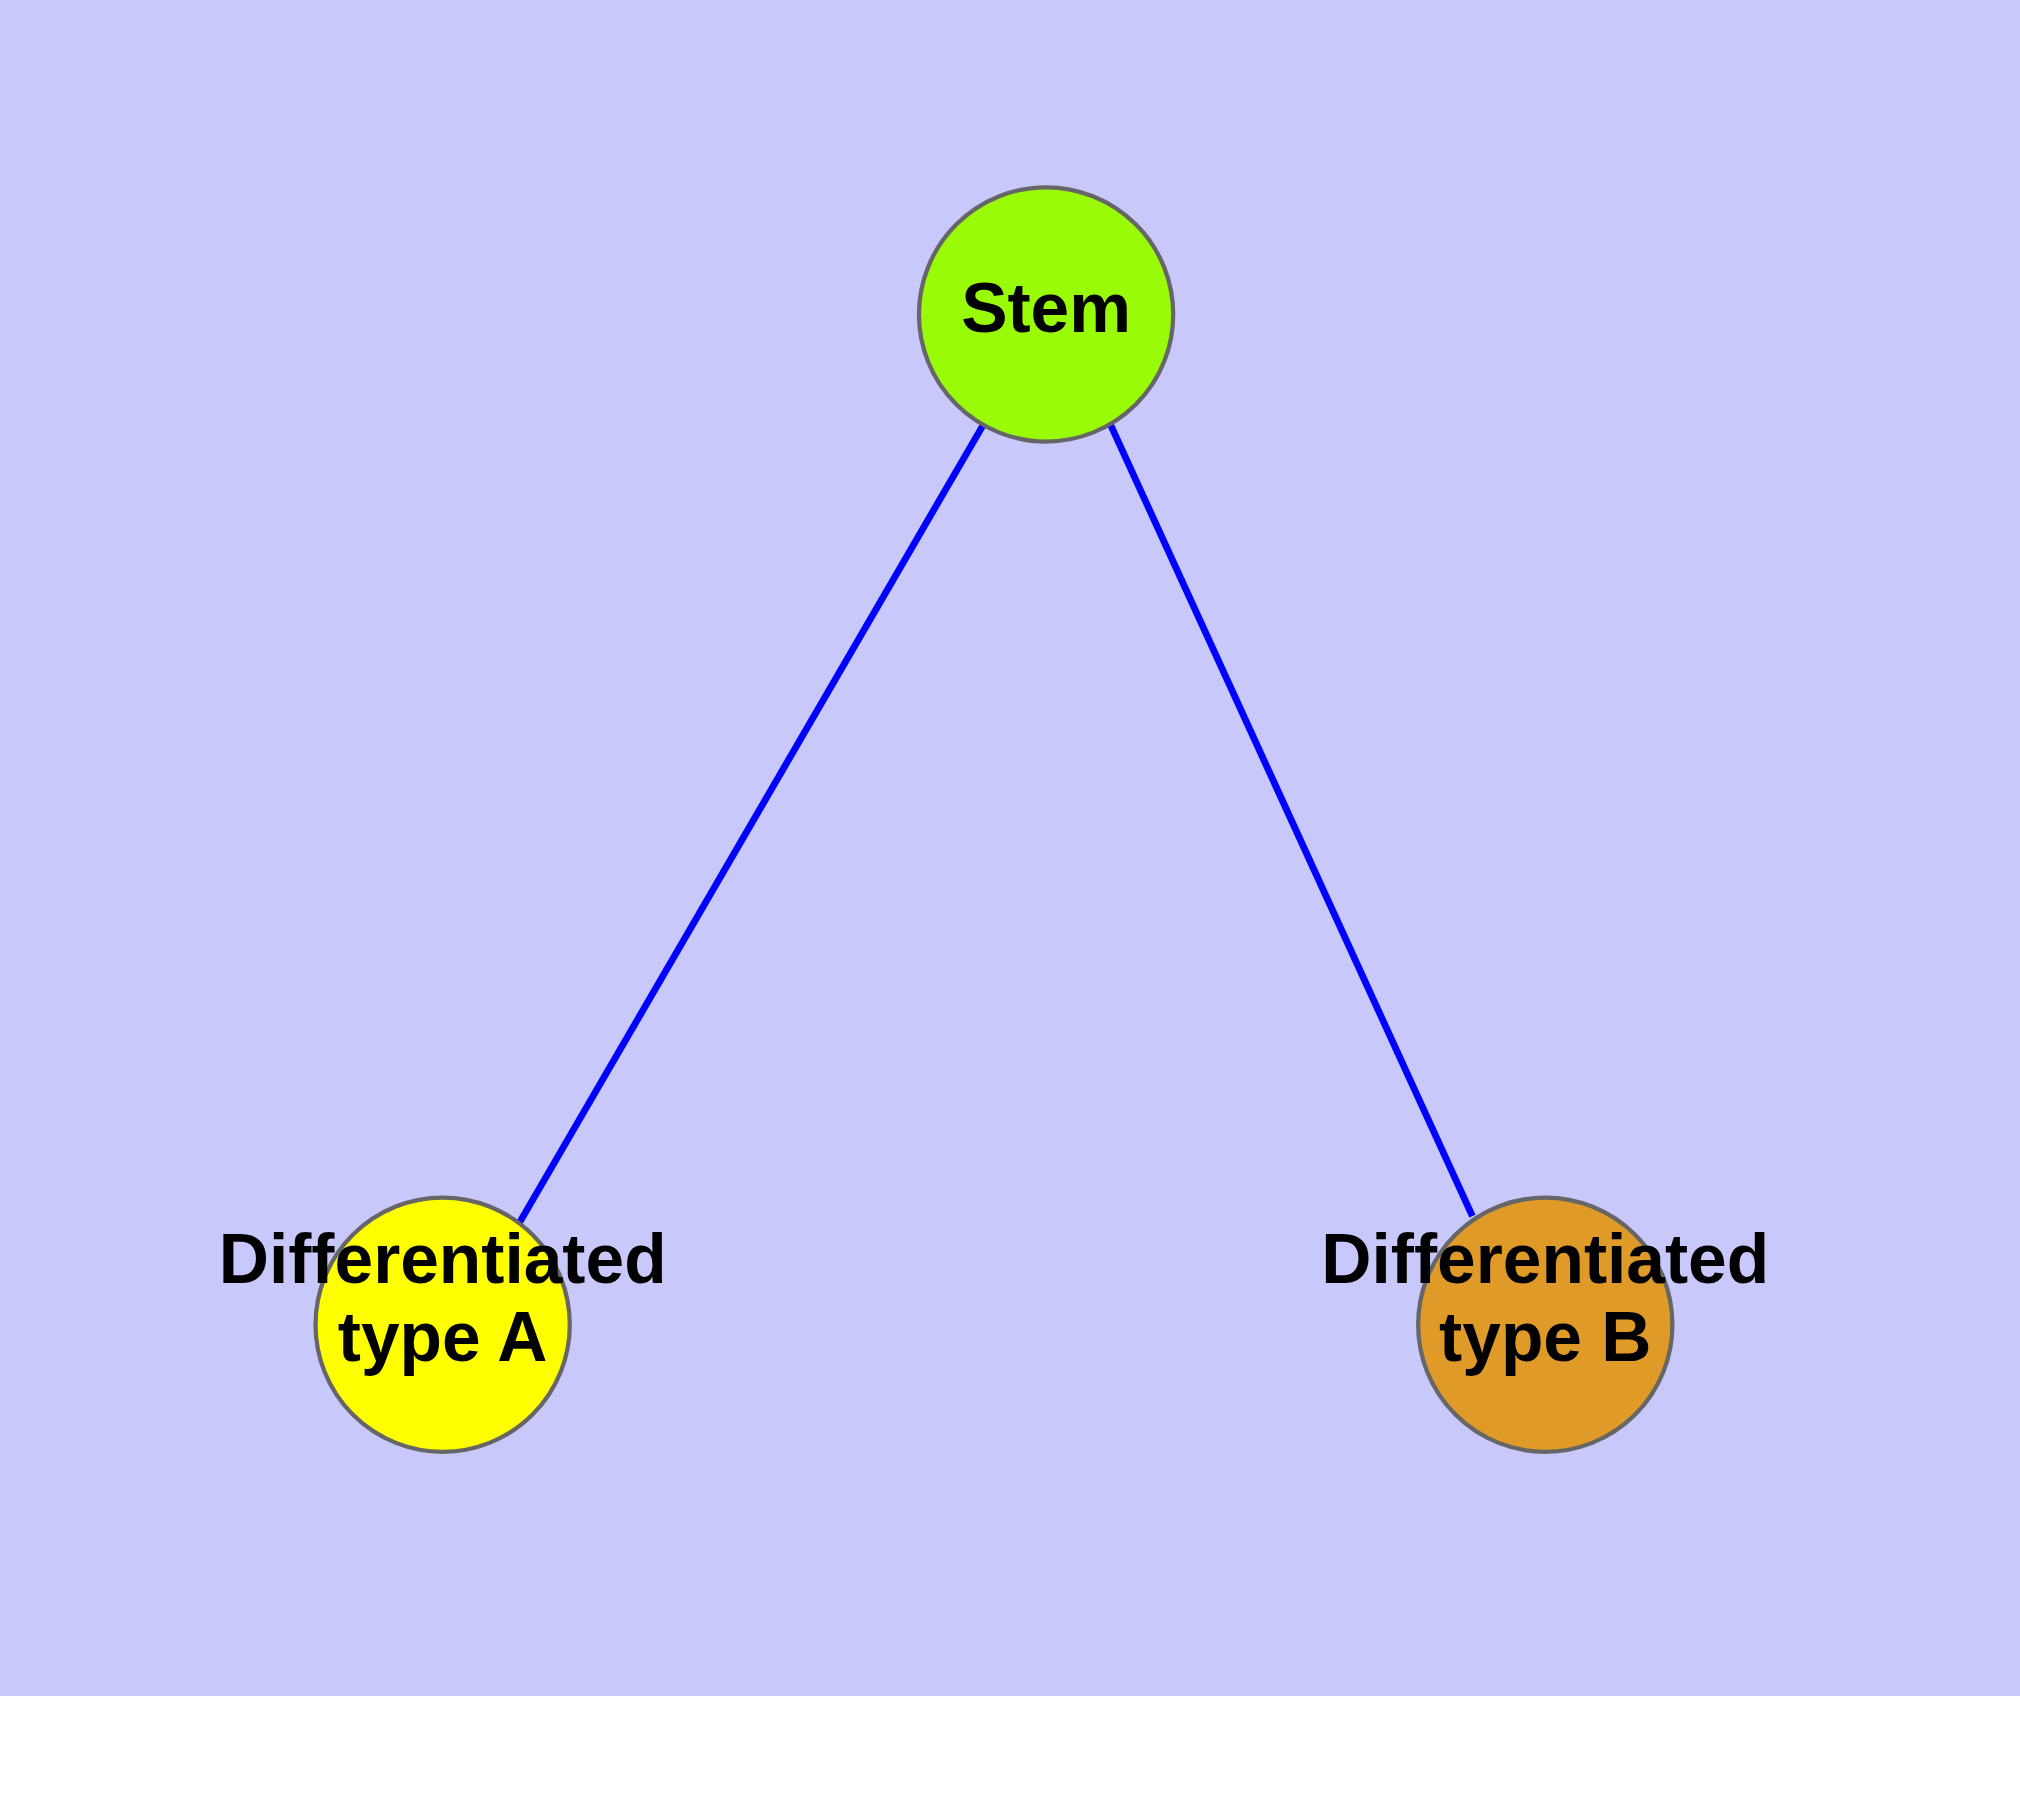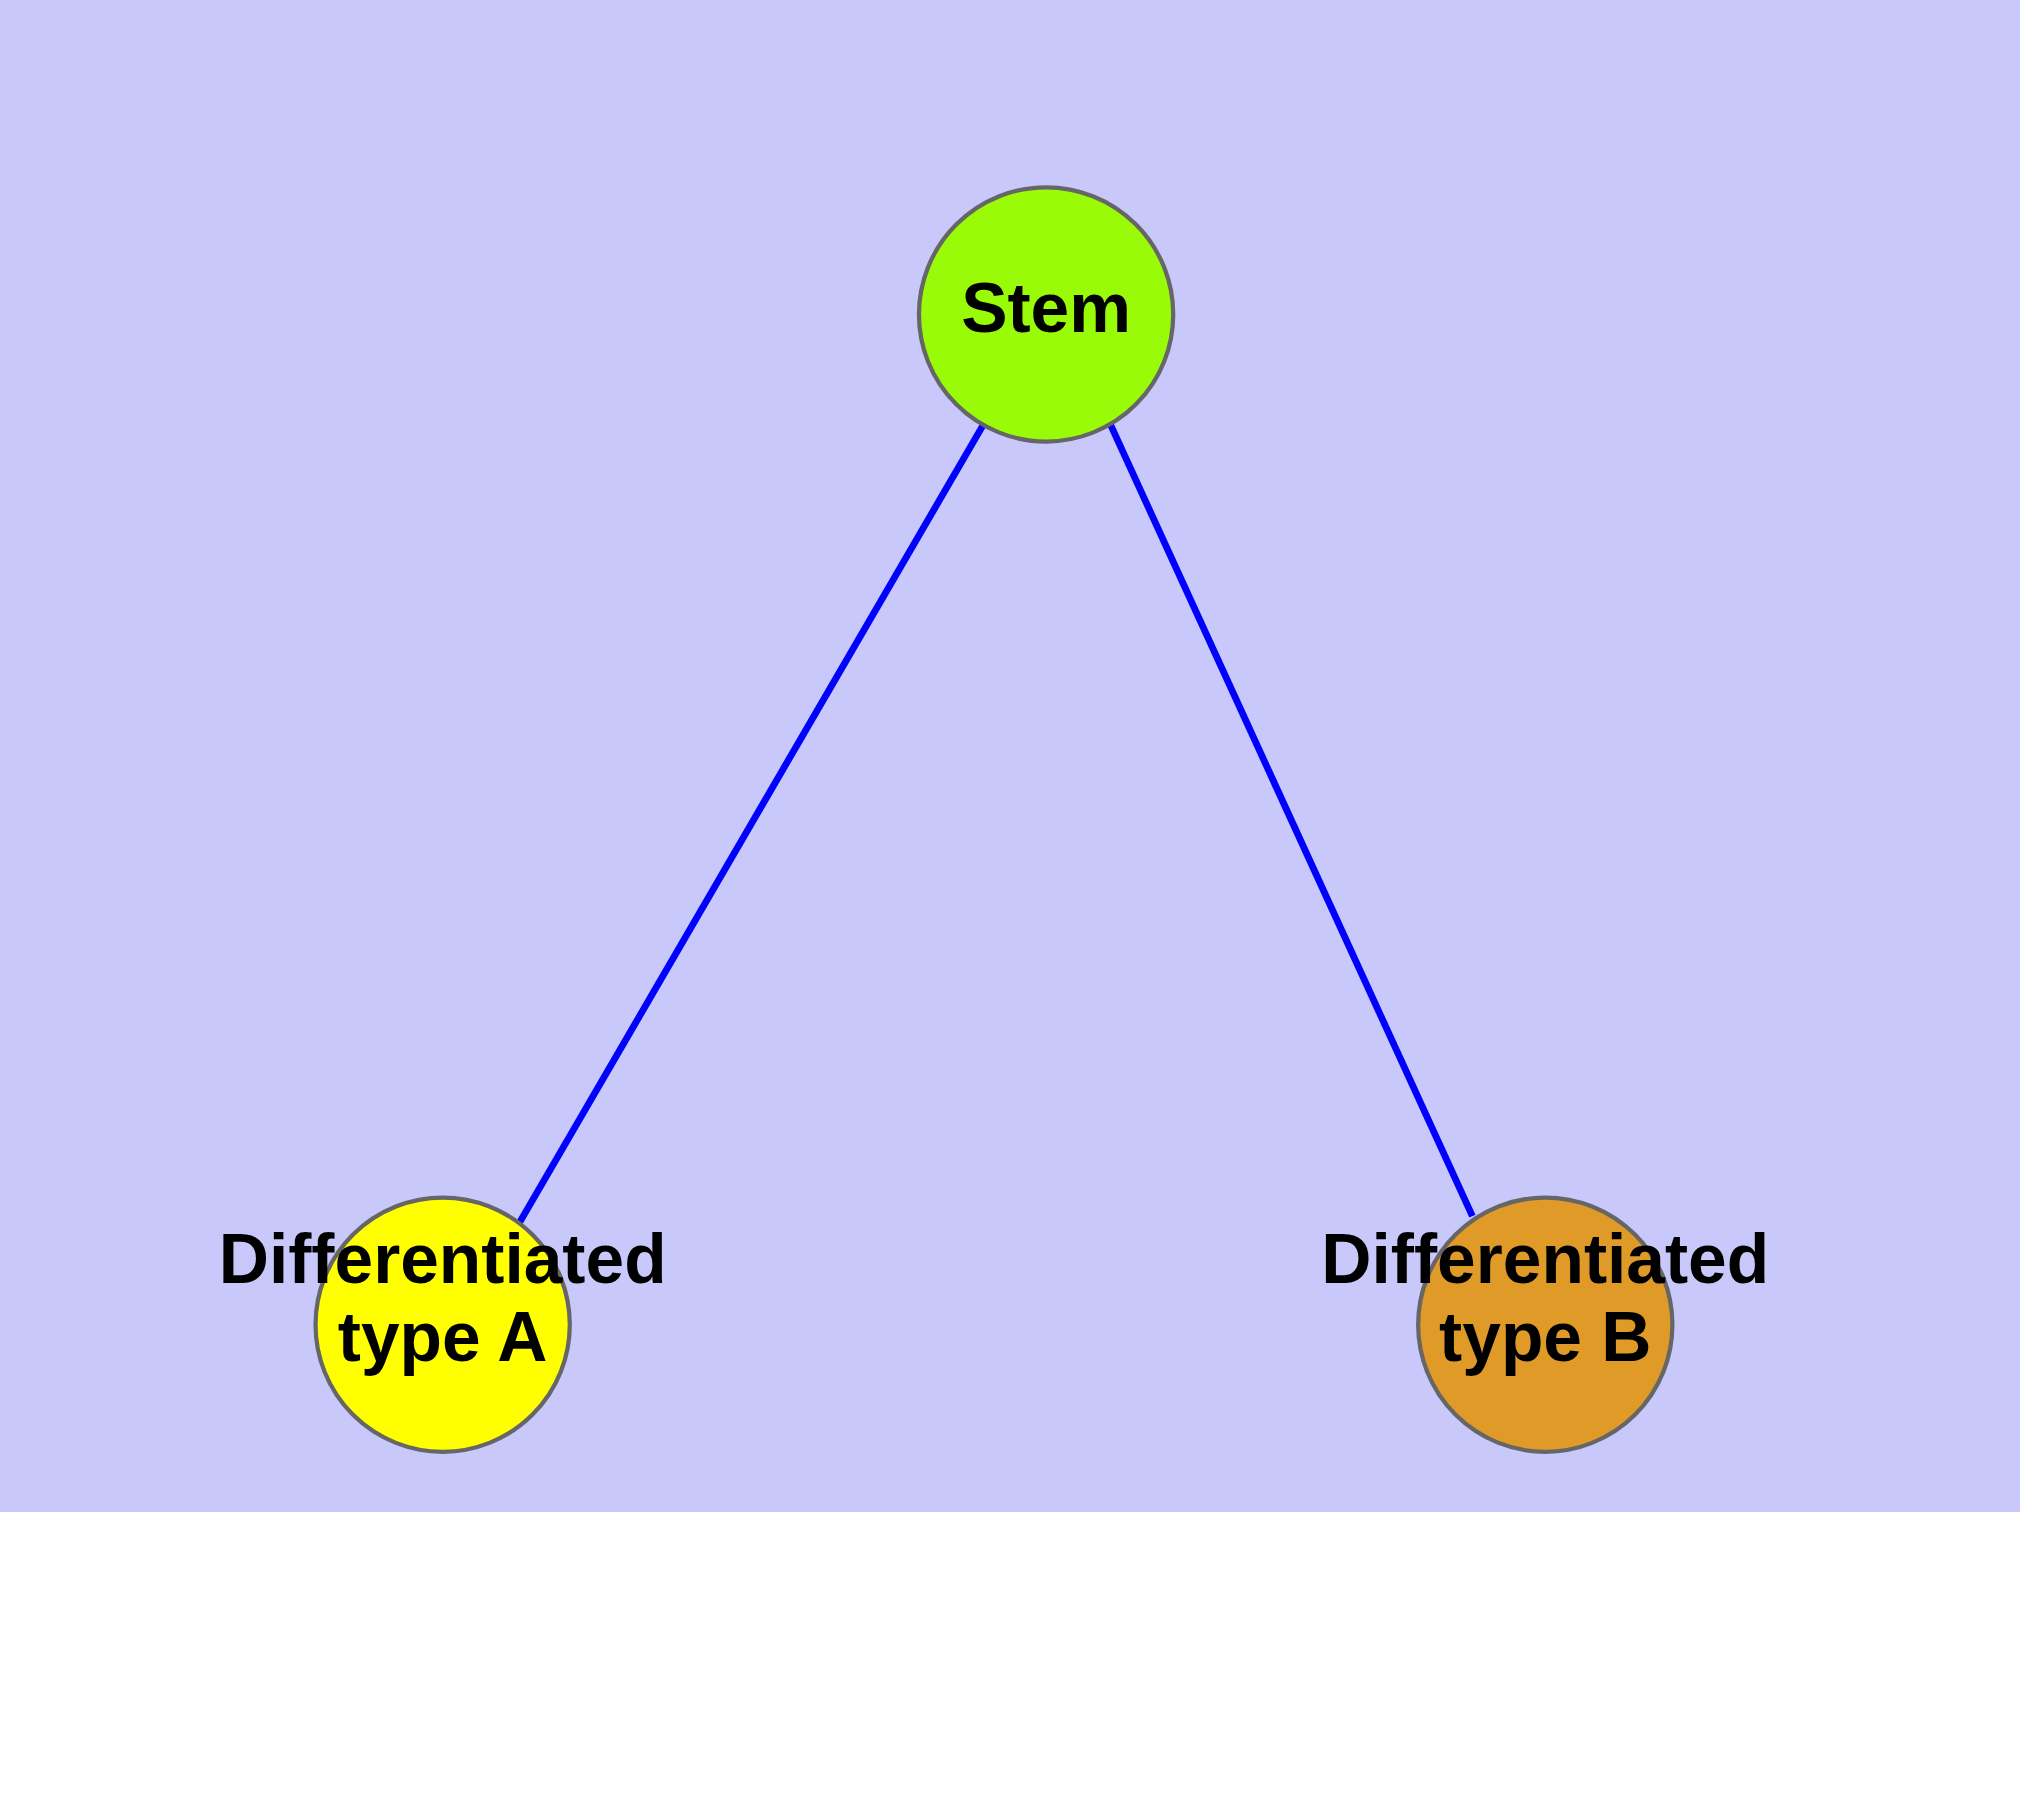--- a/index.html
+++ b/index.html
@@ -9,21 +9,21 @@
   }
   body {
     width: 2021px;
     height: 1812px;
     overflow: hidden;
     font-family: "Liberation Sans", sans-serif;
   }
   #diagram-canvas {
     position: relative;
     width: 2021px;
-    height: 1512px;
+    height: 1696px;
     background: #c8c8fa;
   }
   #graph-svg {
     position: absolute;
     left: 0;
     top: 0;
     width: 2021px;
     height: 1812px;
     display: block;
   }

